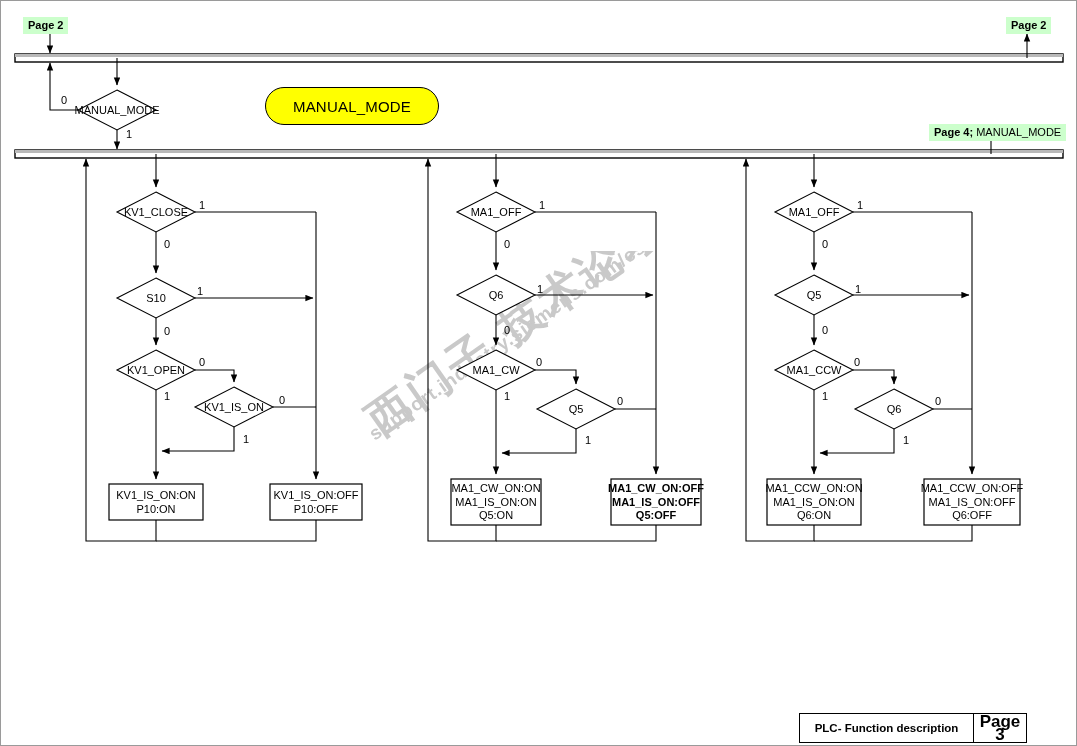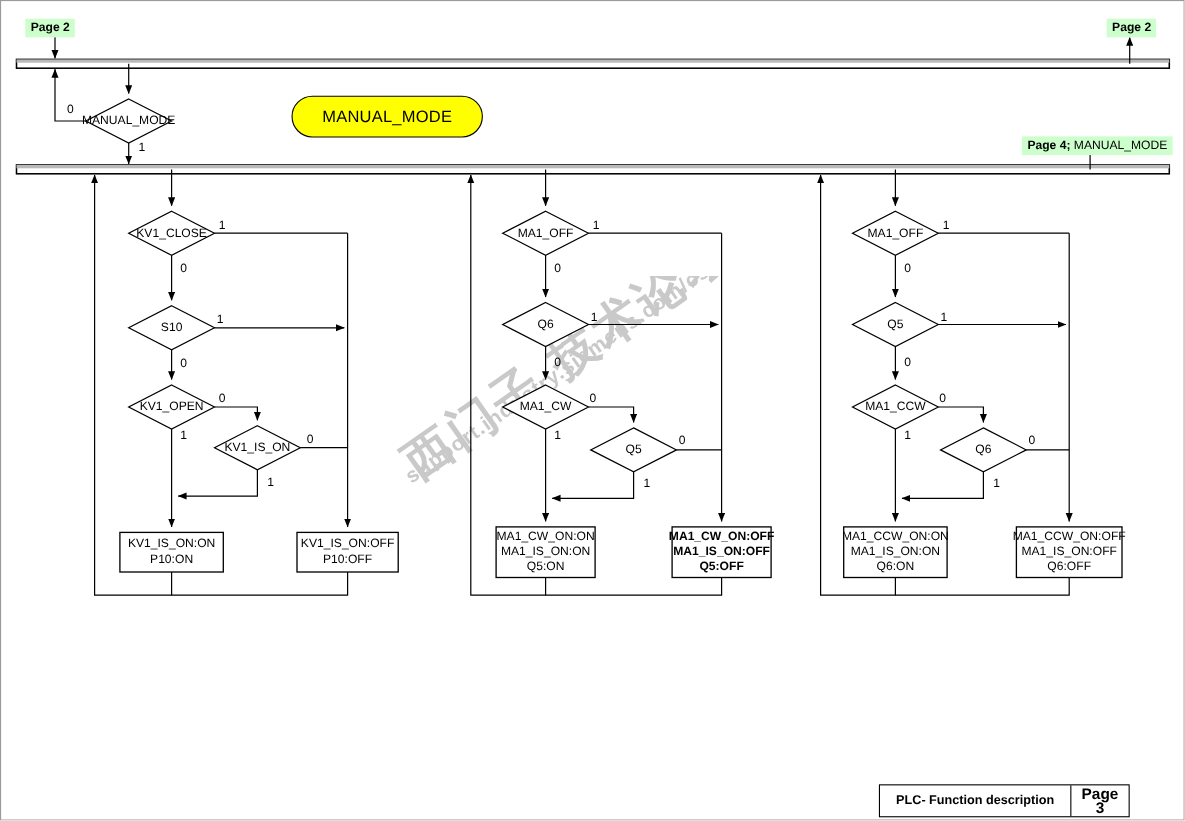--- a/index.html
+++ b/index.html
@@ -73,21 +73,21 @@
     display:flex;background:#fff;
   }
   #title-block .tb-main{
     flex:1;display:flex;align-items:center;justify-content:center;
     font-size:11.5px;font-weight:bold;color:#000;
     border-right:1.4px solid #000;
   }
   #title-block .tb-page{
     width:52px;display:flex;flex-direction:column;
     align-items:center;justify-content:center;
-    font-size:14px;font-weight:bold;color:#000;line-height:13px;
+    font-size:17px;font-weight:bold;color:#000;line-height:13px;
   }
 
   
   #watermark{
     position:absolute;left:350px;top:250px;width:340px;height:230px;
     pointer-events:none;overflow:hidden;
   }
   #watermark .wm-line{
     position:absolute;
     color:#c9c9c9;

